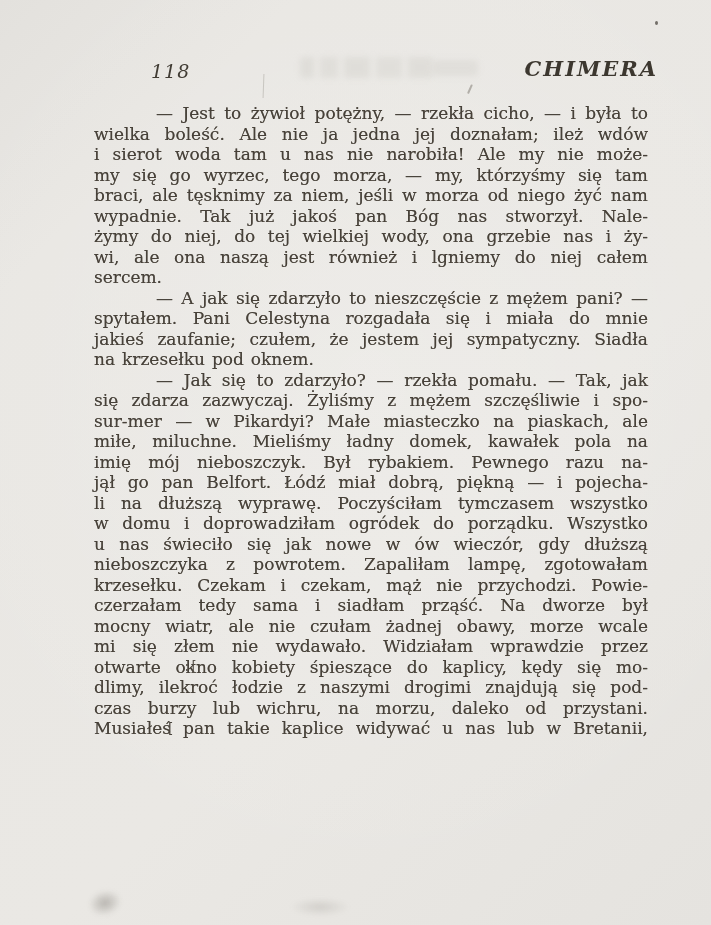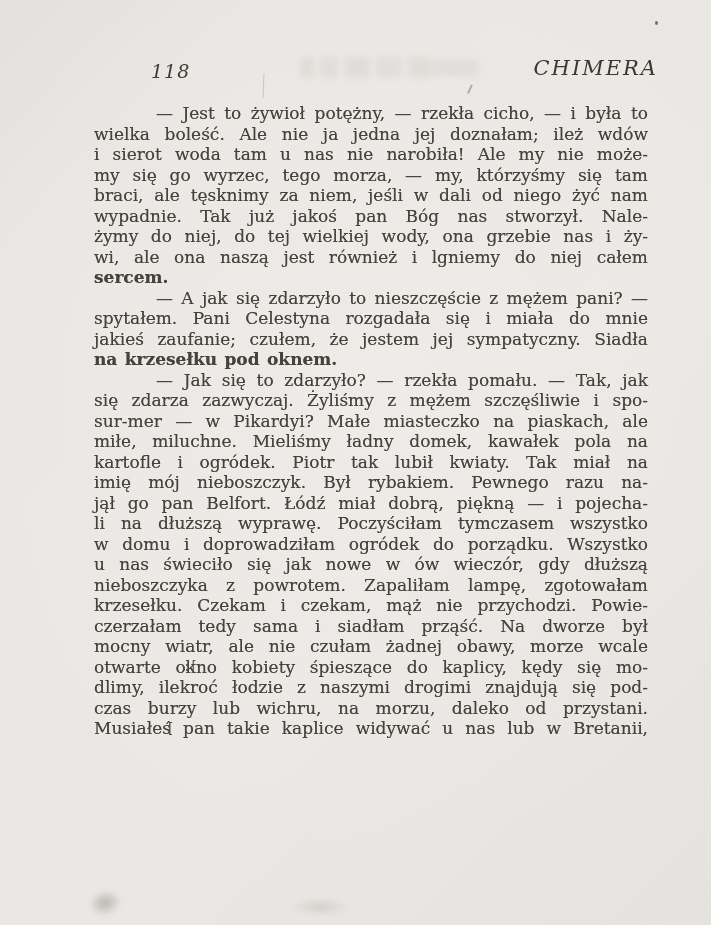--- a/index.html
+++ b/index.html
@@ -13,35 +13,35 @@
     font-family:"DejaVu Serif","Liberation Serif",serif;
     color:#474139;
   }
   .header{position:absolute;top:0;left:0;width:100%;height:95px;}
   .page-number{
     position:absolute;left:151px;top:60px;
     font-style:italic;font-size:19px;letter-spacing:1px;color:#413c34;
   }
   .journal-title{
     position:absolute;right:53px;top:56px;
-    font-style:italic;font-size:21px;letter-spacing:2px;color:#3c372f;
+    font-style:italic;font-size:21px;letter-spacing:2px;color:#3c372f;font-weight:bold;
   }
   .text-block{
     position:absolute;left:94px;top:103px;width:554px;
     font-size:17px;line-height:20.5px;
     text-shadow:0 0 0.4px rgba(60,54,44,0.55);
     word-spacing:1.5px;
   }
   .line{
     text-align:justify;
     text-align-last:justify;
     white-space:nowrap;white-space:normal;
   }
   .line.indent{text-indent:62px;}
-  .line.para-end{text-align-last:left;font-weight:bold;}
+  .line.para-end{text-align-last:left;}
   
   .ghost-bleed{
     position:absolute;left:300px;top:57px;width:185px;height:21px;
     background:
       linear-gradient(90deg,#d6d4cf 0 14px,transparent 14px 20px,#d8d6d1 20px 38px,transparent 38px 44px,
         #d7d5d0 44px 70px,transparent 70px 76px,#d9d7d2 76px 102px,transparent 102px 108px,
         #d7d5d0 108px 132px,transparent 132px 185px);
     filter:blur(3px);opacity:0.55;border-radius:3px;
   }
   .ghost-bleed-2{
@@ -93,43 +93,43 @@
   <div class="header">
     <span class="page-number">118</span>
     <span class="journal-title">CHIMERA</span>
   </div>
 
   <div class="text-block">
       <div class="line indent">— Jest to żywioł potężny, — rzekła cicho, — i była to</div>
       <div class="line">wielka boleść. Ale nie ja jedna jej doznałam; ileż wdów</div>
       <div class="line">i sierot woda tam u nas nie narobiła! Ale my nie może-</div>
       <div class="line">my się go wyrzec, tego morza, — my, którzyśmy się tam</div>
-      <div class="line">braci, ale tęsknimy za niem, jeśli w dali od niego żyć nam</div>
+      <div class="line">braci, ale tęsknimy za niem, jeśli w morza od niego żyć nam</div>
       <div class="line">wypadnie. Tak już jakoś pan Bóg nas stworzył. Nale-</div>
       <div class="line">żymy do niej, do tej wielkiej wody, ona grzebie nas i ży-</div>
       <div class="line">wi, ale ona naszą jest również i lgniemy do niej całem</div>
       <div class="line para-end">sercem.</div>
       <div class="line indent">— A jak się zdarzyło to nieszczęście z mężem pani? —</div>
       <div class="line">spytałem. Pani Celestyna rozgadała się i miała do mnie</div>
       <div class="line">jakieś zaufanie; czułem, że jestem jej sympatyczny. Siadła</div>
       <div class="line para-end">na krzesełku pod oknem.</div>
       <div class="line indent">— Jak się to zdarzyło? — rzekła pomału. — Tak, jak</div>
       <div class="line">się zdarza zazwyczaj. Żyliśmy z mężem szczęśliwie i spo-</div>
       <div class="line">sur-mer — w Pikardyi? Małe miasteczko na piaskach, ale</div>
       <div class="line">miłe, miluchne. Mieliśmy ładny domek, kawałek pola na</div>
-      <div class="line">kartofle i ogródek. Piotr tak lubił kwiaty. Tak miał na</div>
       <div class="line">imię mój nieboszczyk. Był rybakiem. Pewnego razu na-</div>
       <div class="line">jął go pan Belfort. Łódź miał dobrą, piękną — i pojecha-</div>
       <div class="line">li na dłuższą wyprawę. Poczyściłam tymczasem wszystko</div>
       <div class="line">w domu i doprowadziłam ogródek do porządku. Wszystko</div>
       <div class="line">u nas świeciło się jak nowe w ów wieczór, gdy dłuższą</div>
       <div class="line">nieboszczyka z powrotem. Zapaliłam lampę, zgotowałam</div>
       <div class="line">krzesełku. Czekam i czekam, mąż nie przychodzi. Powie-</div>
       <div class="line">czerzałam tedy sama i siadłam prząść. Na dworze był</div>
       <div class="line">mocny wiatr, ale nie czułam żadnej obawy, morze wcale</div>
+      <div class="line">mi się złem nie wydawało. Widziałam wprawdzie przez</div>
       <div class="line">otwarte okno kobiety śpieszące do kaplicy, kędy się mo-</div>
       <div class="line">dlimy, ilekroć łodzie z naszymi drogimi znajdują się pod-</div>
       <div class="line">czas burzy lub wichru, na morzu, daleko od przystani.</div>
       <div class="line">Musiałeś pan takie kaplice widywać u nas lub w Bretanii,</div>
     </div>
 
   <span class="ink-artifact artifact-1">:[</span>
   <span class="ink-artifact artifact-2">[</span>
 
 </div>

